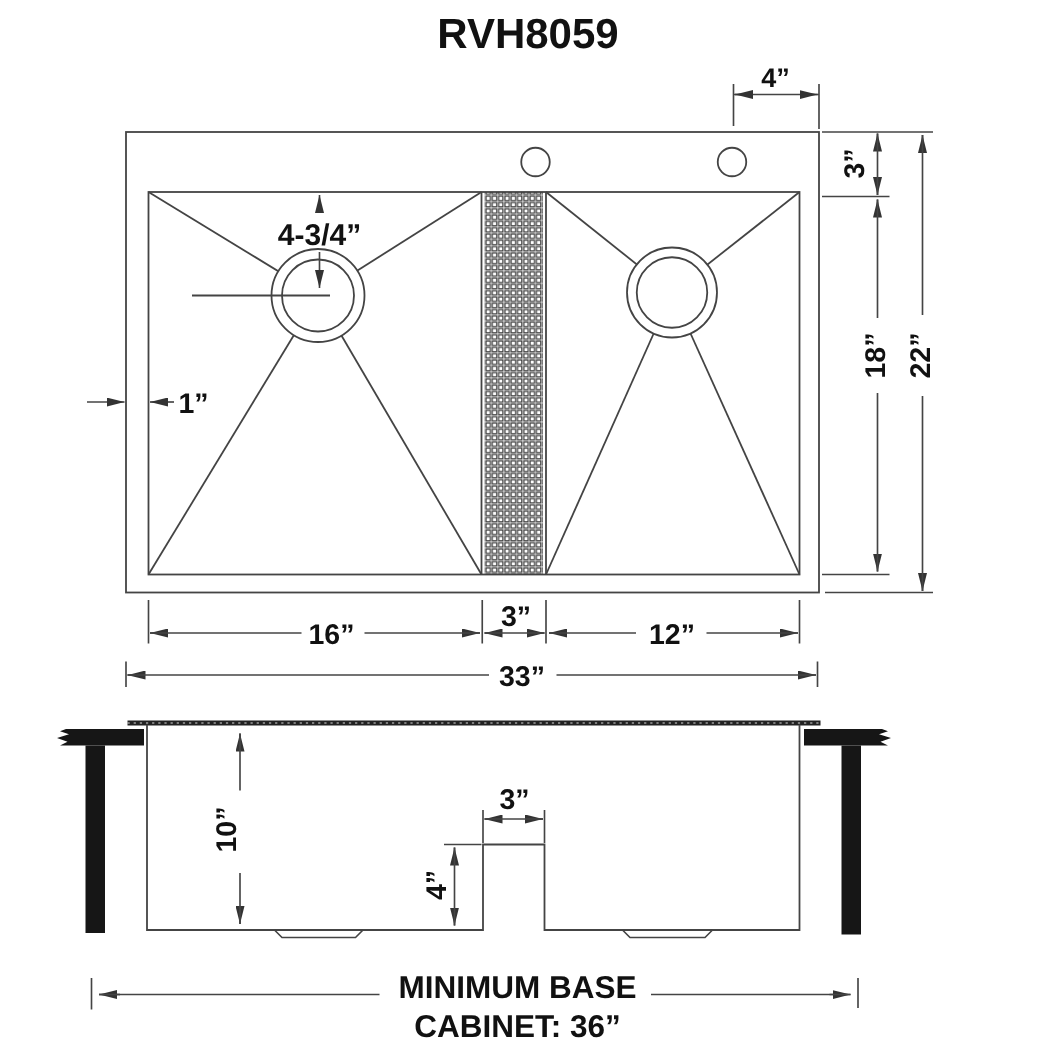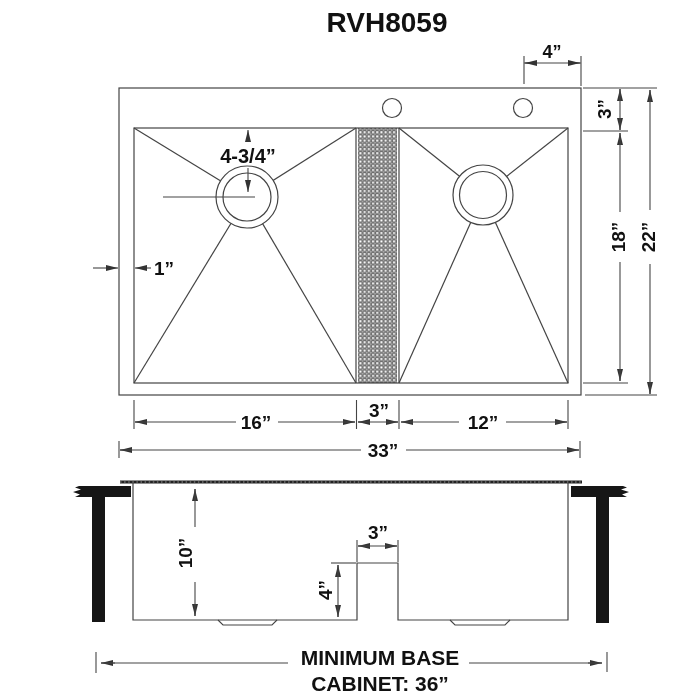--- a/index.html
+++ b/index.html
@@ -1,20 +1,19 @@
 <!DOCTYPE html>
 <html><head>
 <meta charset="utf-8">
 <style>
   html,body{margin:0;padding:0;background:#ffffff;}
   .page{
     width:625px;height:700px;position:relative;background:#ffffff;
     font-family:"Liberation Sans","DejaVu Sans",sans-serif;
     overflow:hidden;
-    padding-left:35px;
   }
   svg text{
     font-family:"Liberation Sans","DejaVu Sans",sans-serif;
     font-weight:bold;
     fill:#111111;
   }
   .dim{font-size:19px;}
   .dim-sm{font-size:18px;}
   .annot{font-size:20px;}
   .title-text{font-size:28px;}

